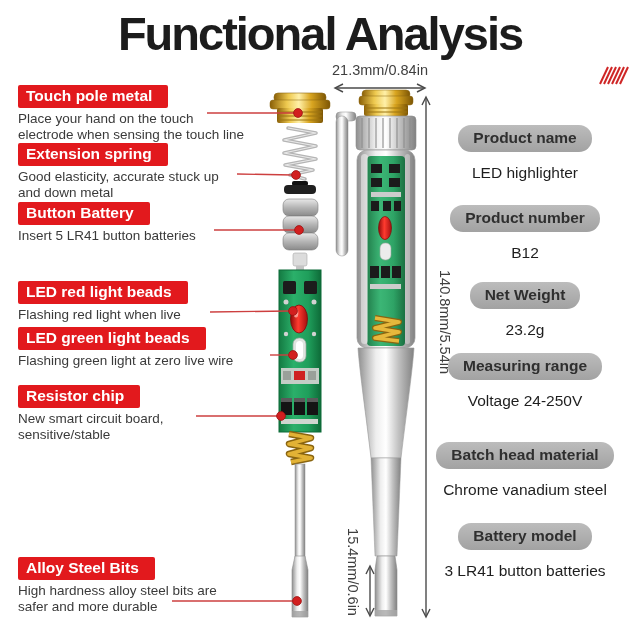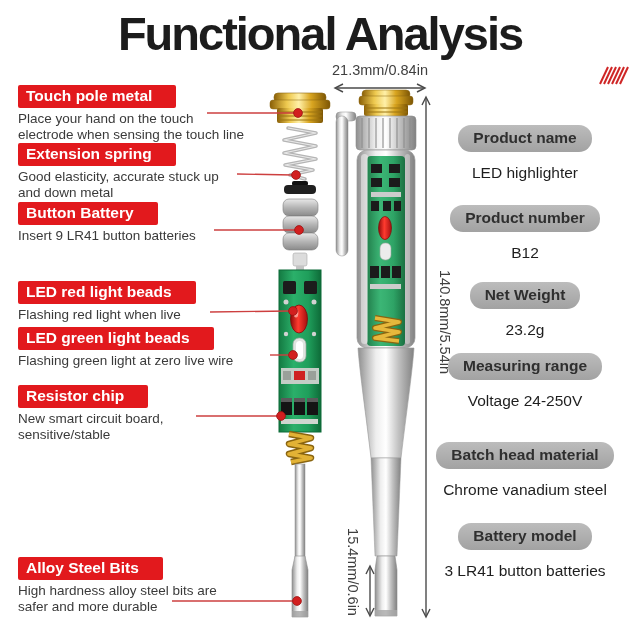--- a/index.html
+++ b/index.html
@@ -3,21 +3,21 @@
 <meta charset="utf-8">
 <style>
   html,body{margin:0;padding:0;background:#fff;}
   #canvas{position:relative;width:636px;height:640px;background:#ffffff;overflow:hidden;
           font-family:"Liberation Sans",sans-serif;}
   .title{position:absolute;left:0;top:6px;width:640px;text-align:center;
          font-size:47px;font-weight:bold;letter-spacing:-2px;color:#1c1c1c;white-space:nowrap;}
   .art{position:absolute;left:0;top:0;}
   .callout{position:absolute;left:18px;}
   .tag{display:inline-block;background:#e2191d;color:#ffffff;font-size:15.5px;font-weight:bold;
-       padding:2px 24px 3px 8px;border-radius:2px;white-space:nowrap;}
+       padding:2px 16px 3px 8px;border-radius:2px;white-space:nowrap;}
   .desc{margin-top:3px;font-size:13.5px;line-height:15.5px;color:#3a3a3a;white-space:nowrap;}
   .dim{position:absolute;font-size:14.5px;color:#3f3f3f;white-space:nowrap;text-align:center;}
   .dim.rot{transform:rotate(90deg);}
   .spec{position:absolute;left:427px;width:196px;text-align:center;}
   .pill{display:inline-block;background:linear-gradient(#bcbcbc,#a2a2a2);border-radius:13px;
         padding:4px 15px 5px 15px;font-size:15.5px;font-weight:bold;color:#2f2f2f;white-space:nowrap;}
   .val{margin-top:12px;font-size:15.5px;color:#1e1e1e;white-space:nowrap;}
 </style>
 </head>
 <body>
@@ -233,21 +233,21 @@
   </div>
   <div class="callout" style="top:143px">
     <span class="tag">Extension spring</span>
     <div class="desc">
       <span>Good elasticity, accurate stuck up</span><br><span>and down metal</span>
     </div>
   </div>
   <div class="callout" style="top:202px">
     <span class="tag">Button Battery</span>
     <div class="desc">
-      <span>Insert 9 LR41 button batteries</span>
+      <span>Insert 5 LR41 button batteries</span>
     </div>
   </div>
   <div class="callout" style="top:327px">
     <span class="tag">LED green light beads</span>
     <div class="desc">
       <span>Flashing green light at zero live wire</span>
     </div>
   </div>
   <div class="callout" style="top:281px">
     <span class="tag">LED red light beads</span>

